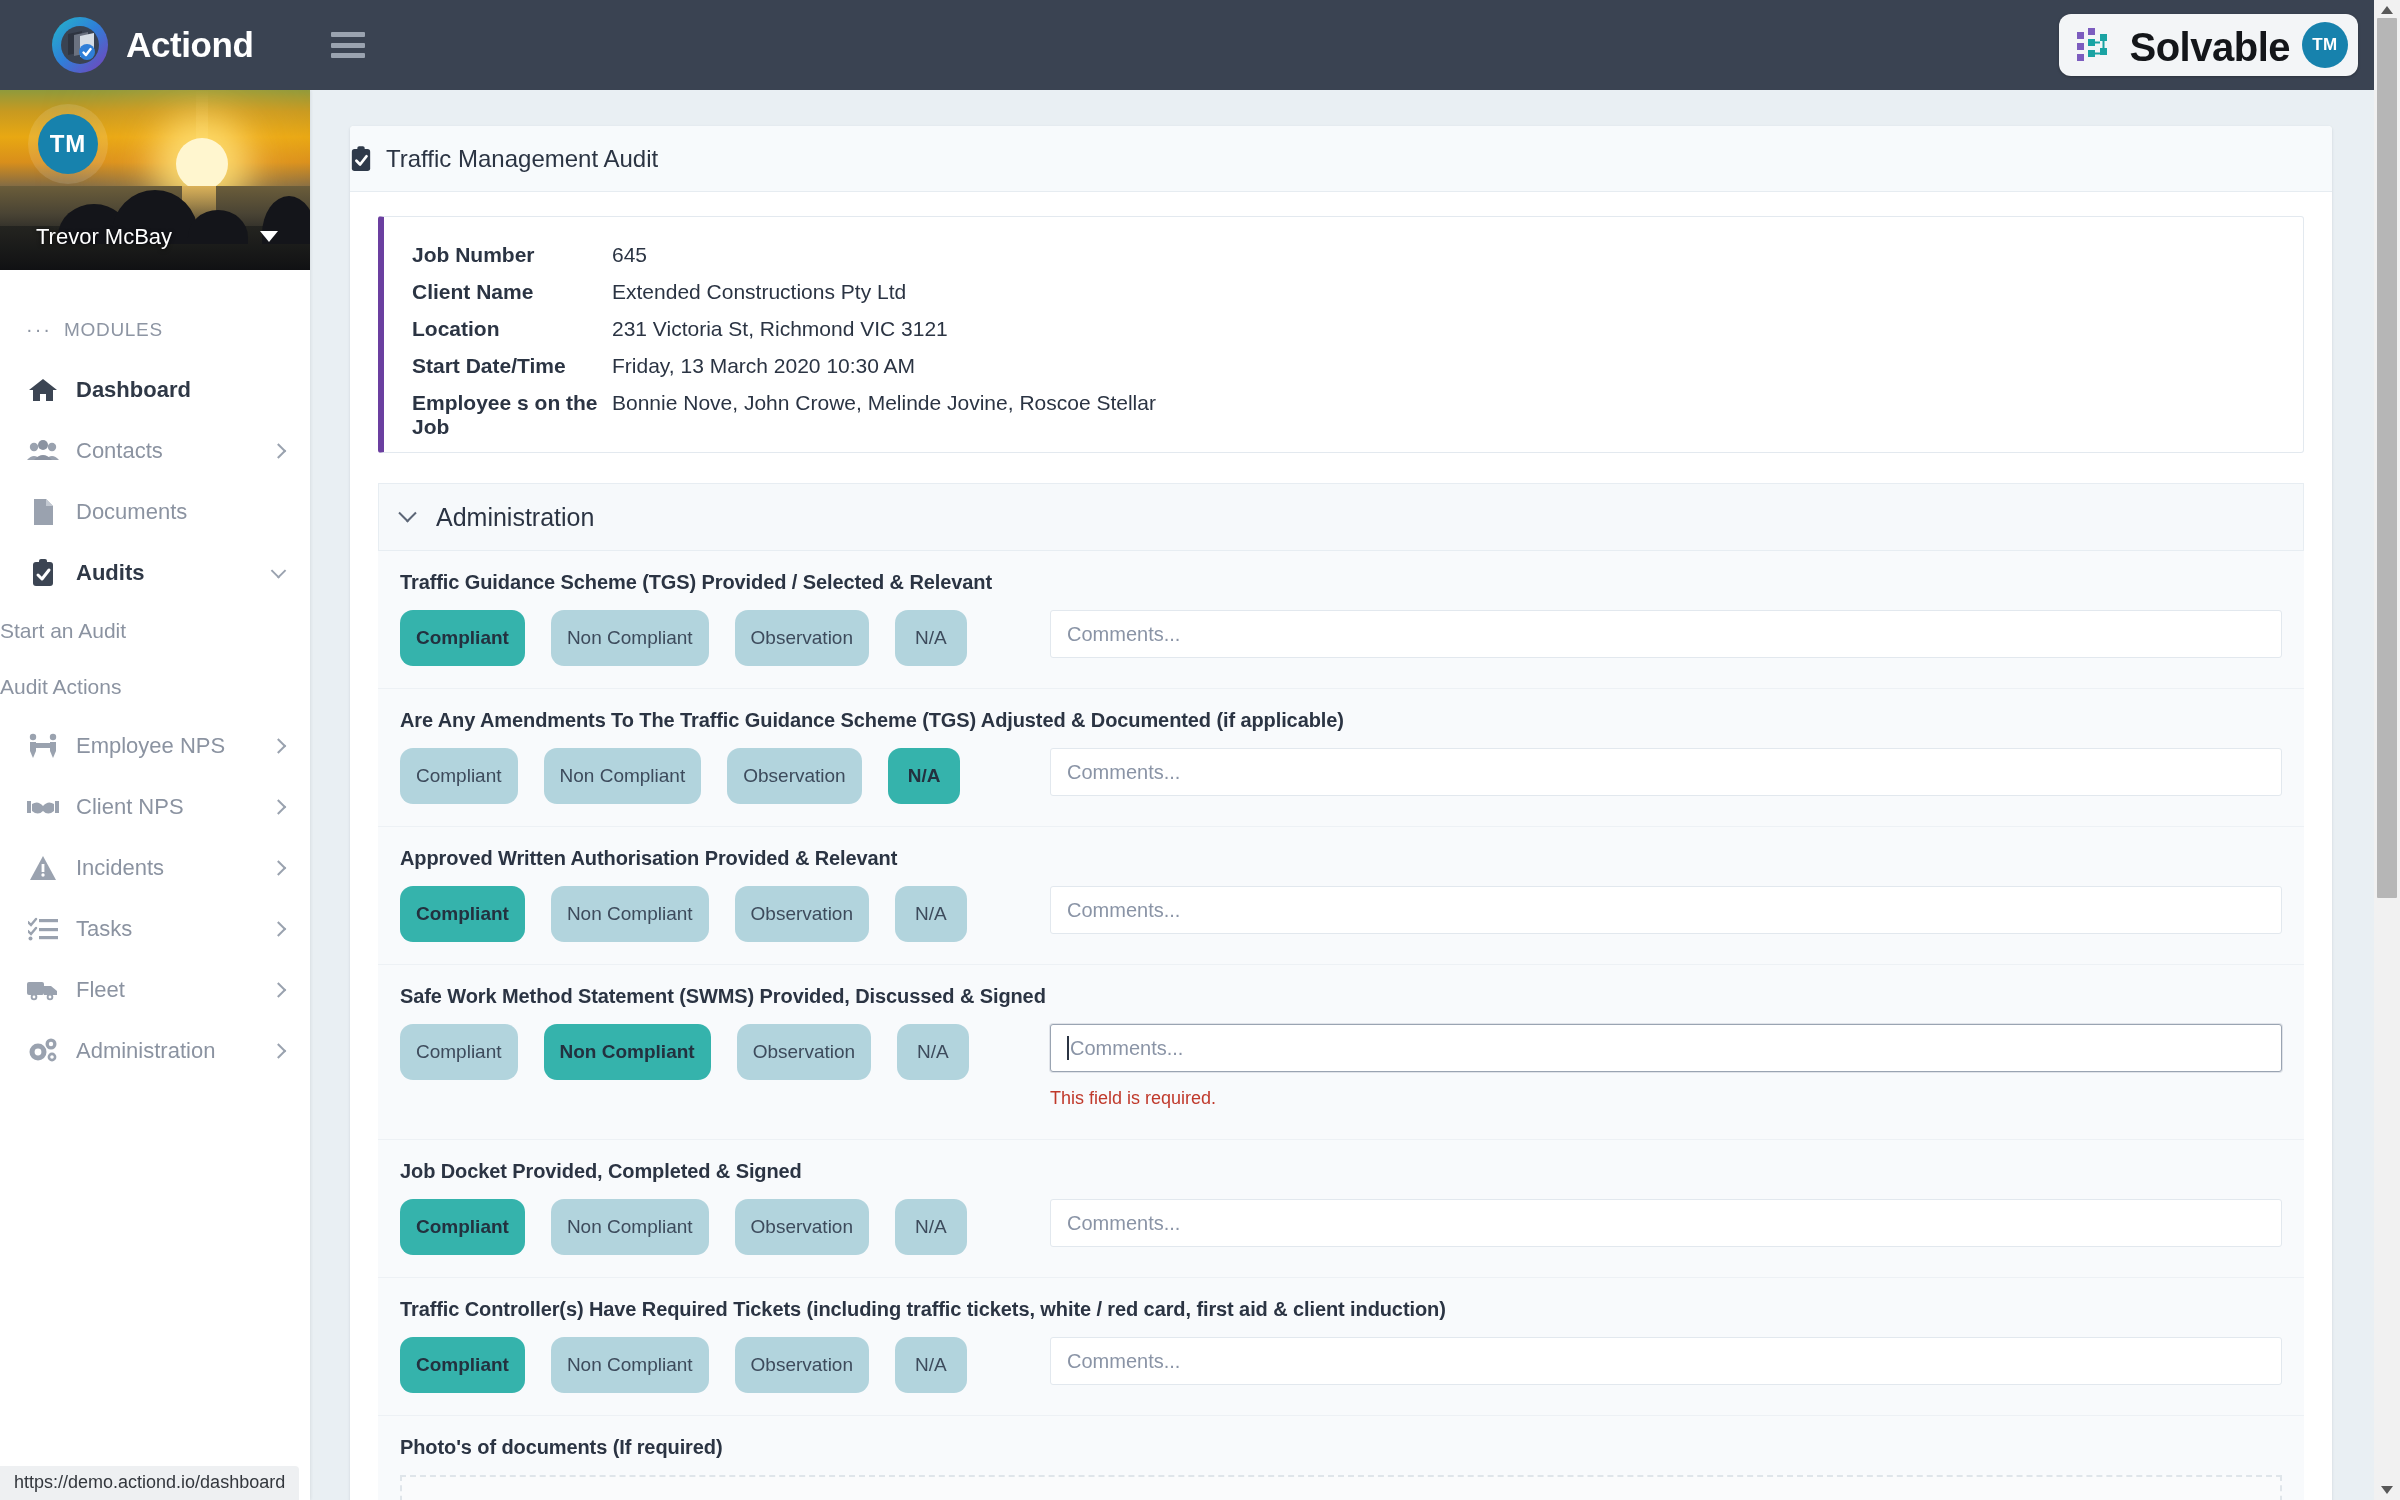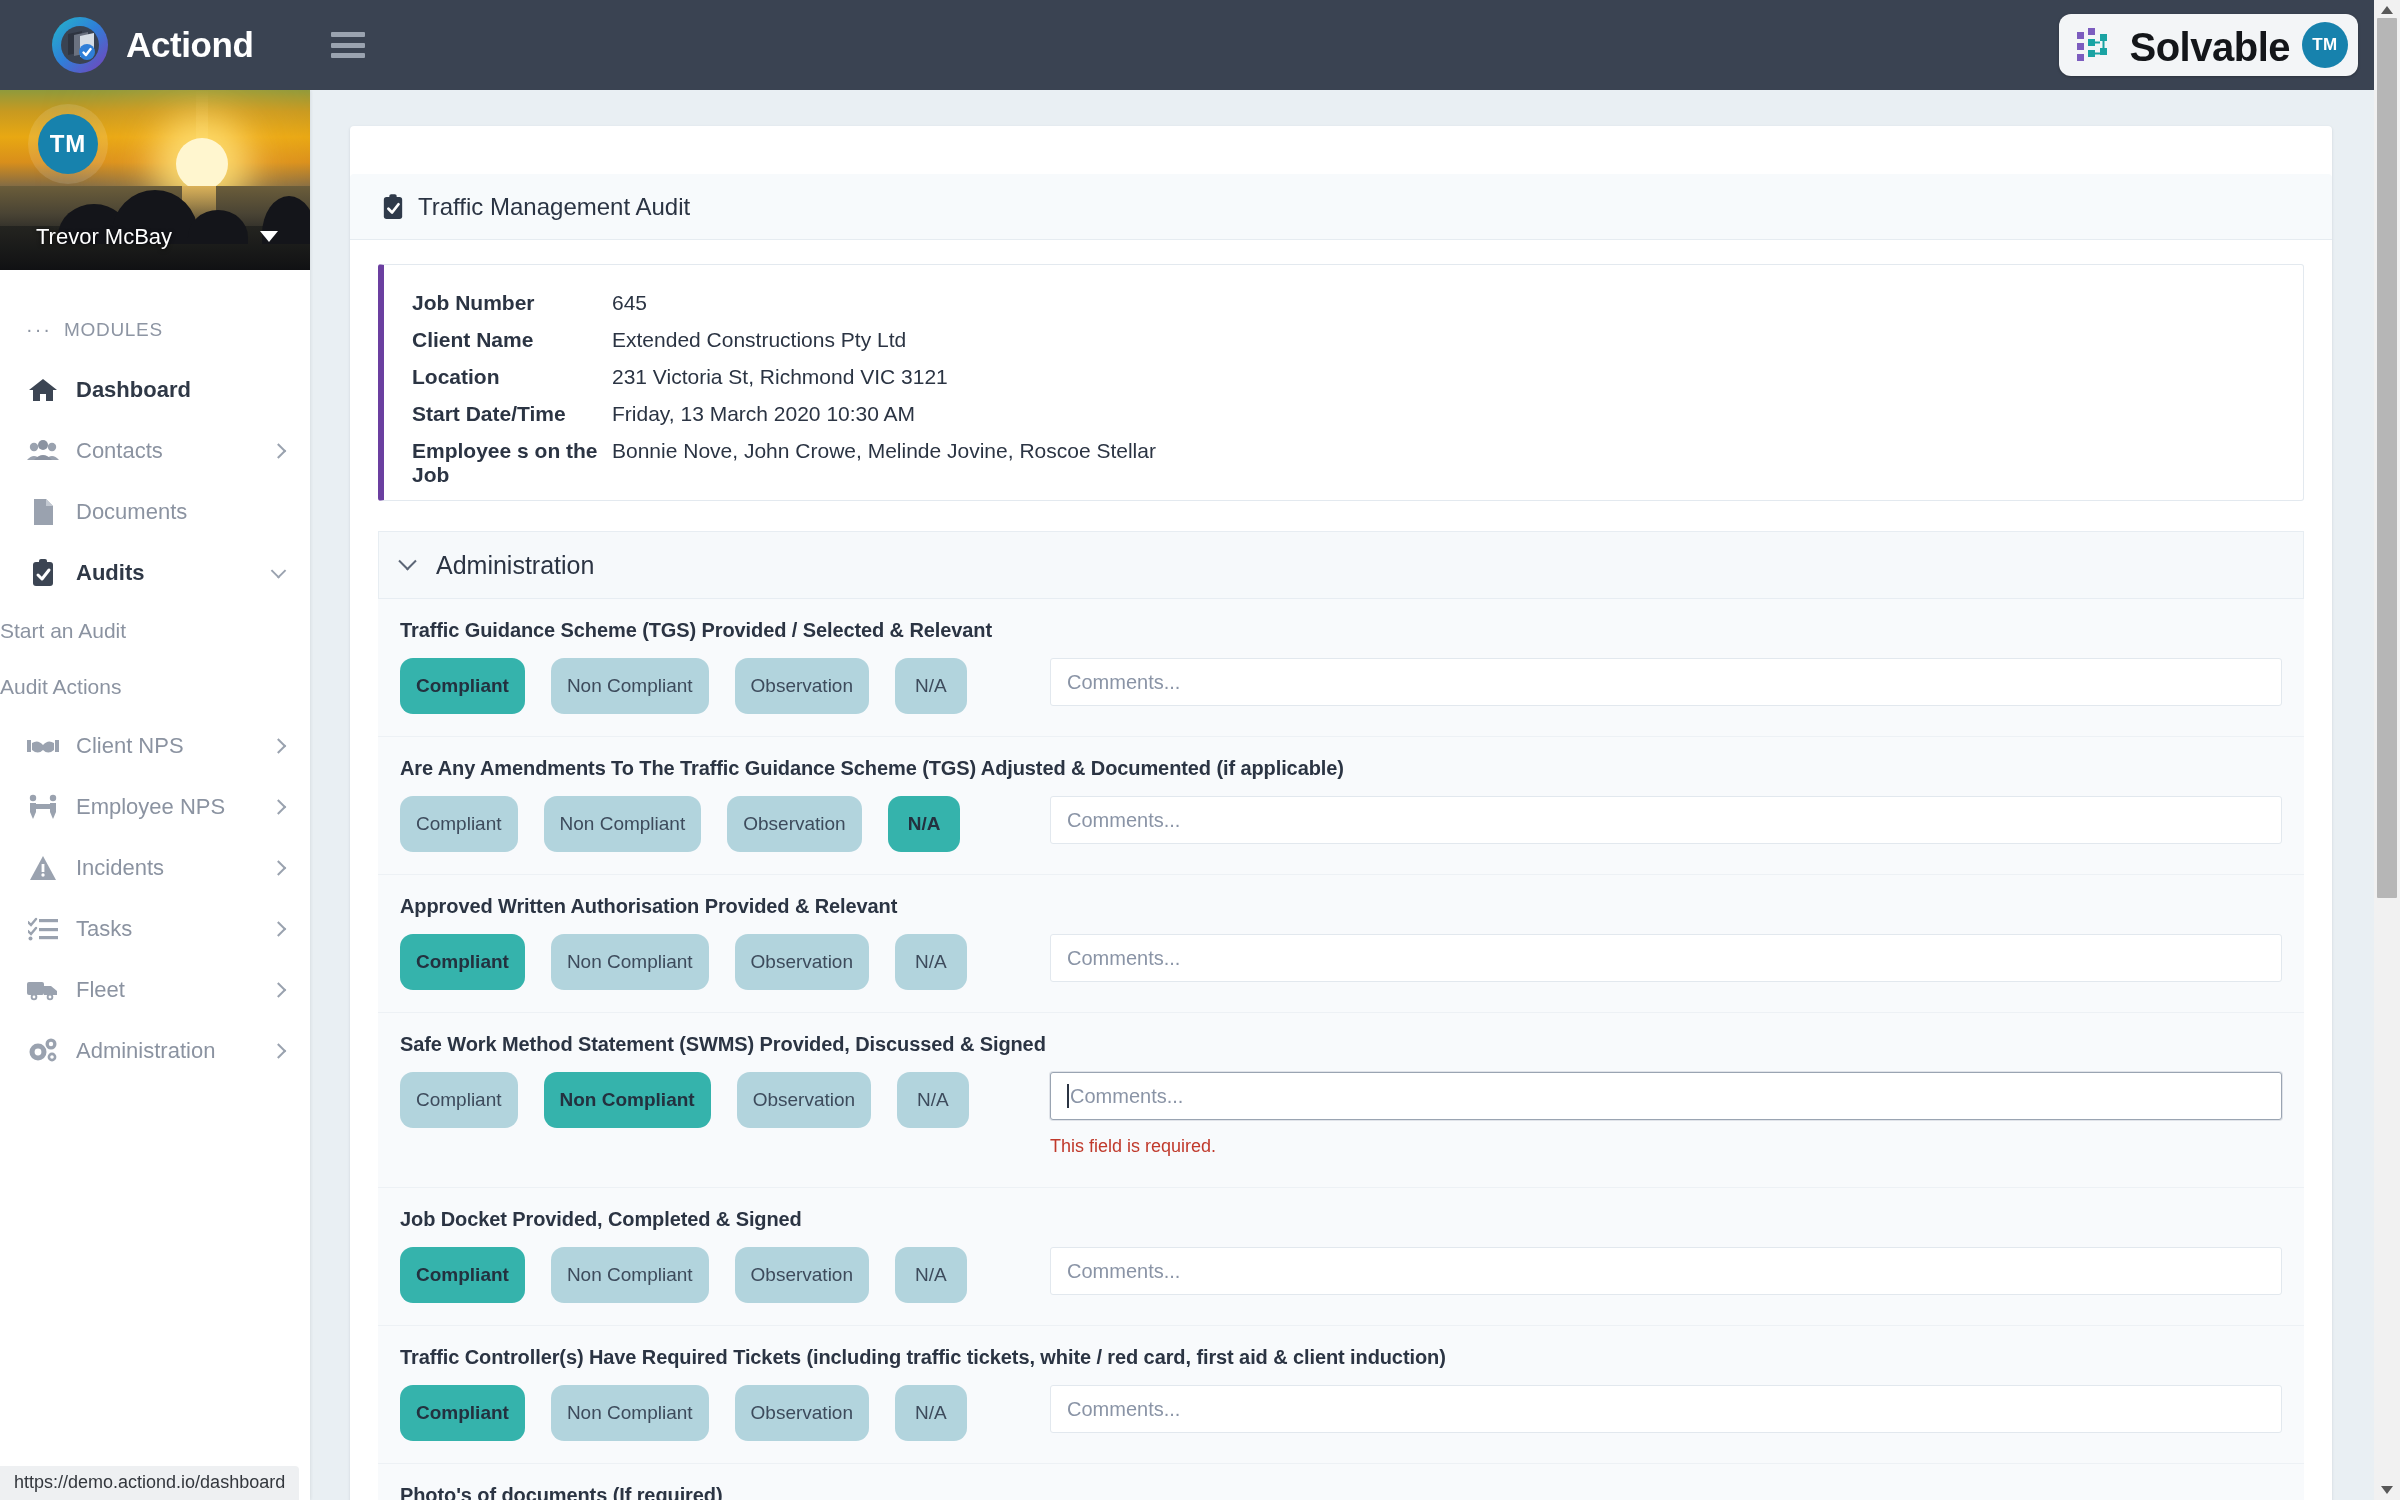--- a/index.html
+++ b/index.html
@@ -172,25 +172,23 @@
   }
   .card {
     position: absolute; left: 40px; top: 36px;
     width: 1982px;
     background: #fff;
     border-radius: 4px;
     box-shadow: 0 1px 3px rgba(20,40,60,.13);
   }
   .card-head {
     height: 66px; display: flex; align-items: center;
-    padding-left: 32px;
     background: #f7fafc;
     border-bottom: 1px solid #e6ecf1;
     border-radius: 4px 4px 0 0;
-    margin-top: 48px;
   }
   .card-head .clip { width: 22px; height: 26px; margin-right: 14px; }
   .card-title { font-size: 24px; color: #2b3443; font-weight: 400; }
 
   .info-panel {
     margin: 24px 28px 0 28px;
     border: 1px solid #e3e9ef;
     border-left: 6px solid #6b3fa0;
     border-radius: 3px;
     padding: 26px 0 24px 0;
@@ -405,41 +403,41 @@
   </div>
   <div class="nav-sub">
     <span>Start an Audit</span>
   </div>
   <div class="nav-sub">
     <span>Audit Actions</span>
   </div>
 
   <div class="nav-item">
     <span class="nicon">
-      <svg width="32" height="22" viewBox="0 0 32 22">
-        <rect x="0" y="5" width="4" height="12" fill="#9aa2af"></rect>
-        <rect x="28" y="5" width="4" height="12" fill="#9aa2af"></rect>
-        <path d="M5 8 q6-4 11 2 q5-6 11-2 v7 q-6 5-11 0 q-5 5-11 0 z" fill="#9aa2af"></path>
-      </svg>
-    </span>
-    <span>Client NPS</span>
-    <span class="chev right"></span>
-  </div>
-
-  <div class="nav-item">
-    <span class="nicon">
       <svg width="32" height="26" viewBox="0 0 32 26">
         <circle cx="6" cy="4" r="3.2" fill="#9aa2af"></circle>
         <path d="M3 9 h6 v9 l-3 7 l-3 -7 z" fill="#9aa2af"></path>
         <circle cx="26" cy="4" r="3.2" fill="#9aa2af"></circle>
         <path d="M23 9 h6 v9 l-3 7 l-3 -7 z" fill="#9aa2af"></path>
         <rect x="9" y="10" width="14" height="5" fill="#9aa2af"></rect>
       </svg>
     </span>
     <span>Employee NPS</span>
+    <span class="chev right"></span>
+  </div>
+
+  <div class="nav-item">
+    <span class="nicon">
+      <svg width="32" height="22" viewBox="0 0 32 22">
+        <rect x="0" y="5" width="4" height="12" fill="#9aa2af"></rect>
+        <rect x="28" y="5" width="4" height="12" fill="#9aa2af"></rect>
+        <path d="M5 8 q6-4 11 2 q5-6 11-2 v7 q-6 5-11 0 q-5 5-11 0 z" fill="#9aa2af"></path>
+      </svg>
+    </span>
+    <span>Client NPS</span>
     <span class="chev right"></span>
   </div>
 
   <div class="nav-item">
     <span class="nicon">
       <svg width="28" height="26" viewBox="0 0 28 26">
         <path d="M14 1 L27 25 H1 Z" fill="#9aa2af"></path>
         <rect x="12.6" y="9" width="2.8" height="8" fill="#fff"></rect>
         <circle cx="14" cy="20" r="1.7" fill="#fff"></circle>
       </svg>

